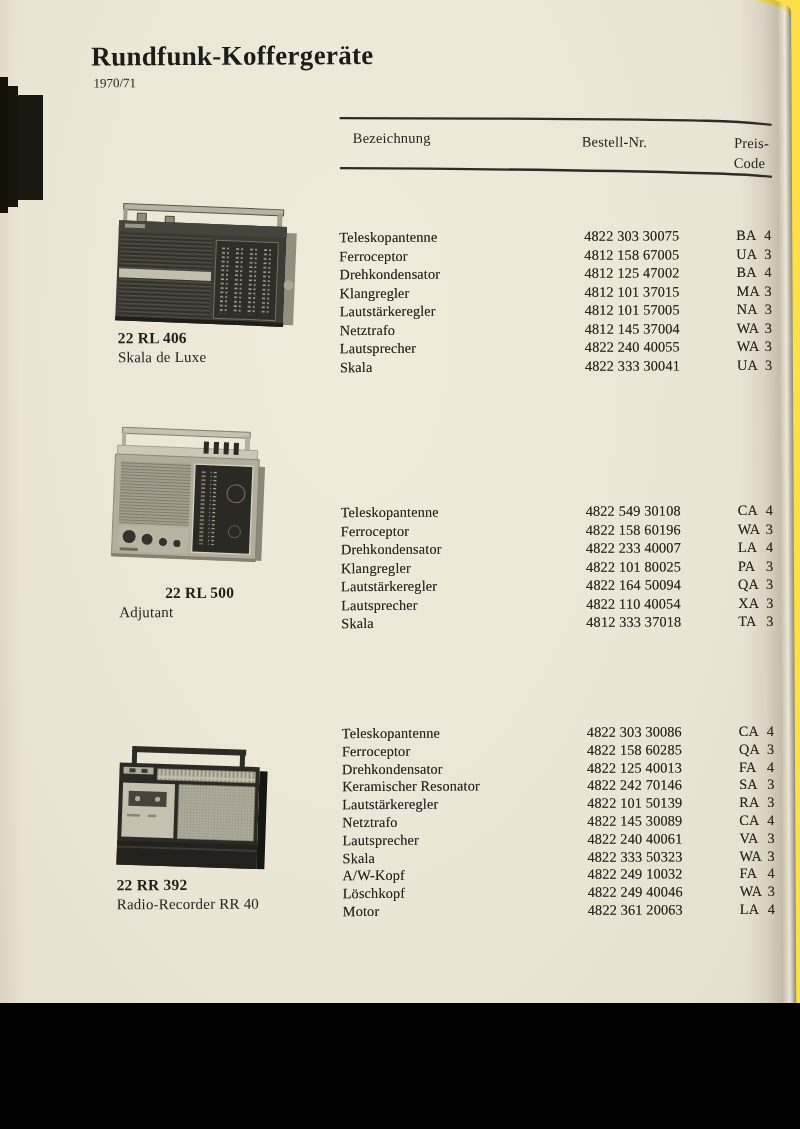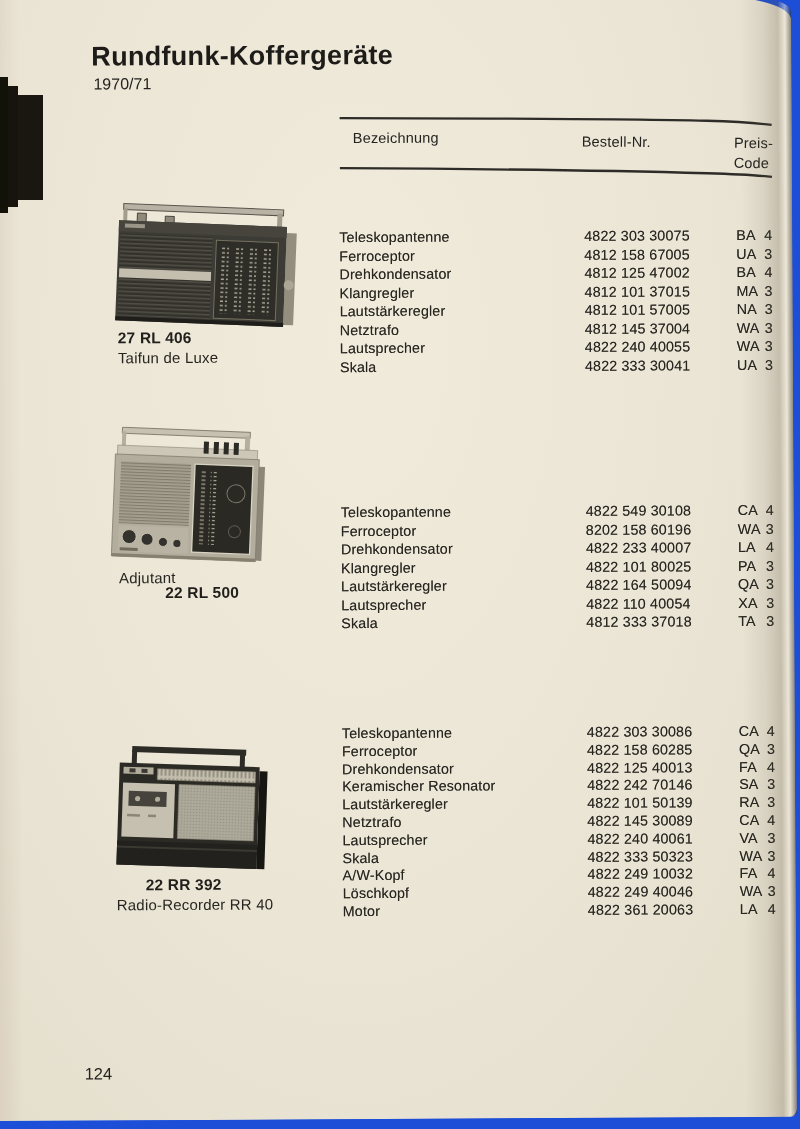--- a/index.html
+++ b/index.html
@@ -1,19 +1,19 @@
 <!DOCTYPE html>
 <html><head>
 <meta charset="utf-8">
 <style>
   html,body{margin:0;padding:0;background:#000;}
   .stage{
-    position:relative;width:800px;height:1129px;overflow:hidden;
-    background:#1d4ed8;
-    font-family:Liberation Sans, sans-serif;
+    position:relative;width:800px;height:1003px;overflow:hidden;
+    background:#fde047;
+    font-family:Liberation Serif, serif;
     color:#24231f;
   }
   .page{
     position:absolute;left:-8px;top:0;width:799px;height:1121px;
     background-color:#ebe5d5;
     background-image:radial-gradient(ellipse at 45% 30%, #f1ebdc 0%, #ebe5d6 55%, #e3ddcb 100%);
     border-top-right-radius:80px 24px;
     border-bottom-right-radius:8px;
     transform:rotate(-0.3deg);
     transform-origin:0 0;
@@ -36,21 +36,21 @@
     background:linear-gradient(to right, rgba(150,120,100,0.14), rgba(150,120,100,0));
     pointer-events:none;z-index:6;
   }
   .inner{position:absolute;left:8px;top:0;width:800px;height:1121px;}
 
   .title{
     position:absolute;left:91px;top:42px;margin:0;
     font-size:27px;font-weight:bold;letter-spacing:0.3px;color:#1d1c19;
   }
   .subtitle{
-    position:absolute;left:93px;top:76px;font-size:16px;color:#24231f;
+    position:absolute;left:93px;top:76px;font-size:13px;color:#24231f;
   }
   .rule-svg{position:absolute;overflow:visible;}
   .rule-svg path{stroke:#2e2c28;stroke-width:2.3;fill:none;}
   .col-header{position:absolute;font-size:14.5px;color:#24231f;letter-spacing:0.2px;}
   .h-name{left:352px;top:132px;}
   .h-order{left:581px;top:137px;transform:rotate(0.8deg);}
   .h-price{left:733px;top:138px;line-height:19.5px;transform:rotate(1deg);}
 
   .rows{
     position:absolute;left:338px;width:442px;
@@ -123,22 +123,22 @@
             <rect x="102" y="38" width="62" height="78" fill="#2f2d28" stroke="#75715f" stroke-width="1"></rect>
             <rect x="108" y="43" width="7" height="68" fill="url(#r1t)"></rect>
             <rect x="122" y="43" width="7" height="68" fill="url(#r1t)"></rect>
             <rect x="136" y="43" width="7" height="68" fill="url(#r1t)"></rect>
             <rect x="150" y="43" width="7" height="68" fill="url(#r1t)"></rect>
             <circle cx="176" cy="80" r="5" fill="#aba695"></circle>
             <rect x="4" y="118" width="168" height="4" fill="#1f1e1a"></rect>
           </g>
         </svg>
       </div>
-      <div class="model-label" style="left:116px;top:330px;">27 RL 406</div>
-      <div class="variant-label" style="left:116px;top:350px;">Taifun de Luxe</div>
+      <div class="model-label" style="left:116px;top:330px;">22 RL 406</div>
+      <div class="variant-label" style="left:116px;top:350px;">Skala de Luxe</div>
       <div class="rows rows-1">
           <div class="row">
             <span class="c-name">Teleskopantenne</span>
             <span class="c-order">4822 303 30075</span>
             <span class="c-code">BA</span>
             <span class="c-level">4</span>
           </div>
           <div class="row">
             <span class="c-name">Ferroceptor</span>
             <span class="c-order">4812 158 67005</span>
@@ -216,31 +216,31 @@
             <circle cx="21" cy="113" r="7" fill="#34322c" stroke="#d0cbba" stroke-width="0.8"></circle>
             <circle cx="39" cy="115" r="6" fill="#34322c" stroke="#d0cbba" stroke-width="0.8"></circle>
             <circle cx="55" cy="117" r="4.5" fill="#34322c" stroke="#d0cbba" stroke-width="0.7"></circle>
             <circle cx="69" cy="118" r="4" fill="#34322c" stroke="#d0cbba" stroke-width="0.7"></circle>
             <rect x="12" y="124" width="18" height="3" fill="#6e6a5c"></rect>
             <rect x="4" y="130" width="144" height="3" fill="#86816f"></rect>
           </g>
         </svg>
       </div>
       <div class="model-label" style="left:116px;top:585px;margin-left:46px;">22 RL 500</div>
-      <div class="variant-label" style="left:116px;top:570px;">Adjutant</div>
+      <div class="variant-label" style="left:116px;top:605px;">Adjutant</div>
       <div class="rows rows-2">
           <div class="row">
             <span class="c-name">Teleskopantenne</span>
             <span class="c-order">4822 549 30108</span>
             <span class="c-code">CA</span>
             <span class="c-level">4</span>
           </div>
           <div class="row">
             <span class="c-name">Ferroceptor</span>
-            <span class="c-order">8202 158 60196</span>
+            <span class="c-order">4822 158 60196</span>
             <span class="c-code">WA</span>
             <span class="c-level">3</span>
           </div>
           <div class="row">
             <span class="c-name">Drehkondensator</span>
             <span class="c-order">4822 233 40007</span>
             <span class="c-code">LA</span>
             <span class="c-level">4</span>
           </div>
           <div class="row">
@@ -296,21 +296,21 @@
             <circle cx="23" cy="55.5" r="2.6" fill="#b1ac9b"></circle>
             <circle cx="43" cy="55.5" r="2.6" fill="#b1ac9b"></circle>
             <rect x="13" y="71" width="13" height="2.6" fill="#8b8677"></rect>
             <rect x="34" y="71" width="8" height="2.6" fill="#8b8677"></rect>
             <rect x="64" y="40" width="76" height="54" fill="url(#r3d)" stroke="#8a8577" stroke-width="0.6"></rect>
             <rect x="4" y="98" width="140" height="24" fill="#22211d"></rect>
             <rect x="4" y="103" width="140" height="2" fill="#3b3931"></rect>
           </g>
         </svg>
       </div>
-      <div class="model-label" style="left:112px;top:877px;margin-left:29px;">22 RR 392</div>
+      <div class="model-label" style="left:112px;top:877px;">22 RR 392</div>
       <div class="variant-label" style="left:112px;top:897px;">Radio-Recorder RR 40</div>
       <div class="rows rows-3">
           <div class="row">
             <span class="c-name">Teleskopantenne</span>
             <span class="c-order">4822 303 30086</span>
             <span class="c-code">CA</span>
             <span class="c-level">4</span>
           </div>
           <div class="row">
             <span class="c-name">Ferroceptor</span>

